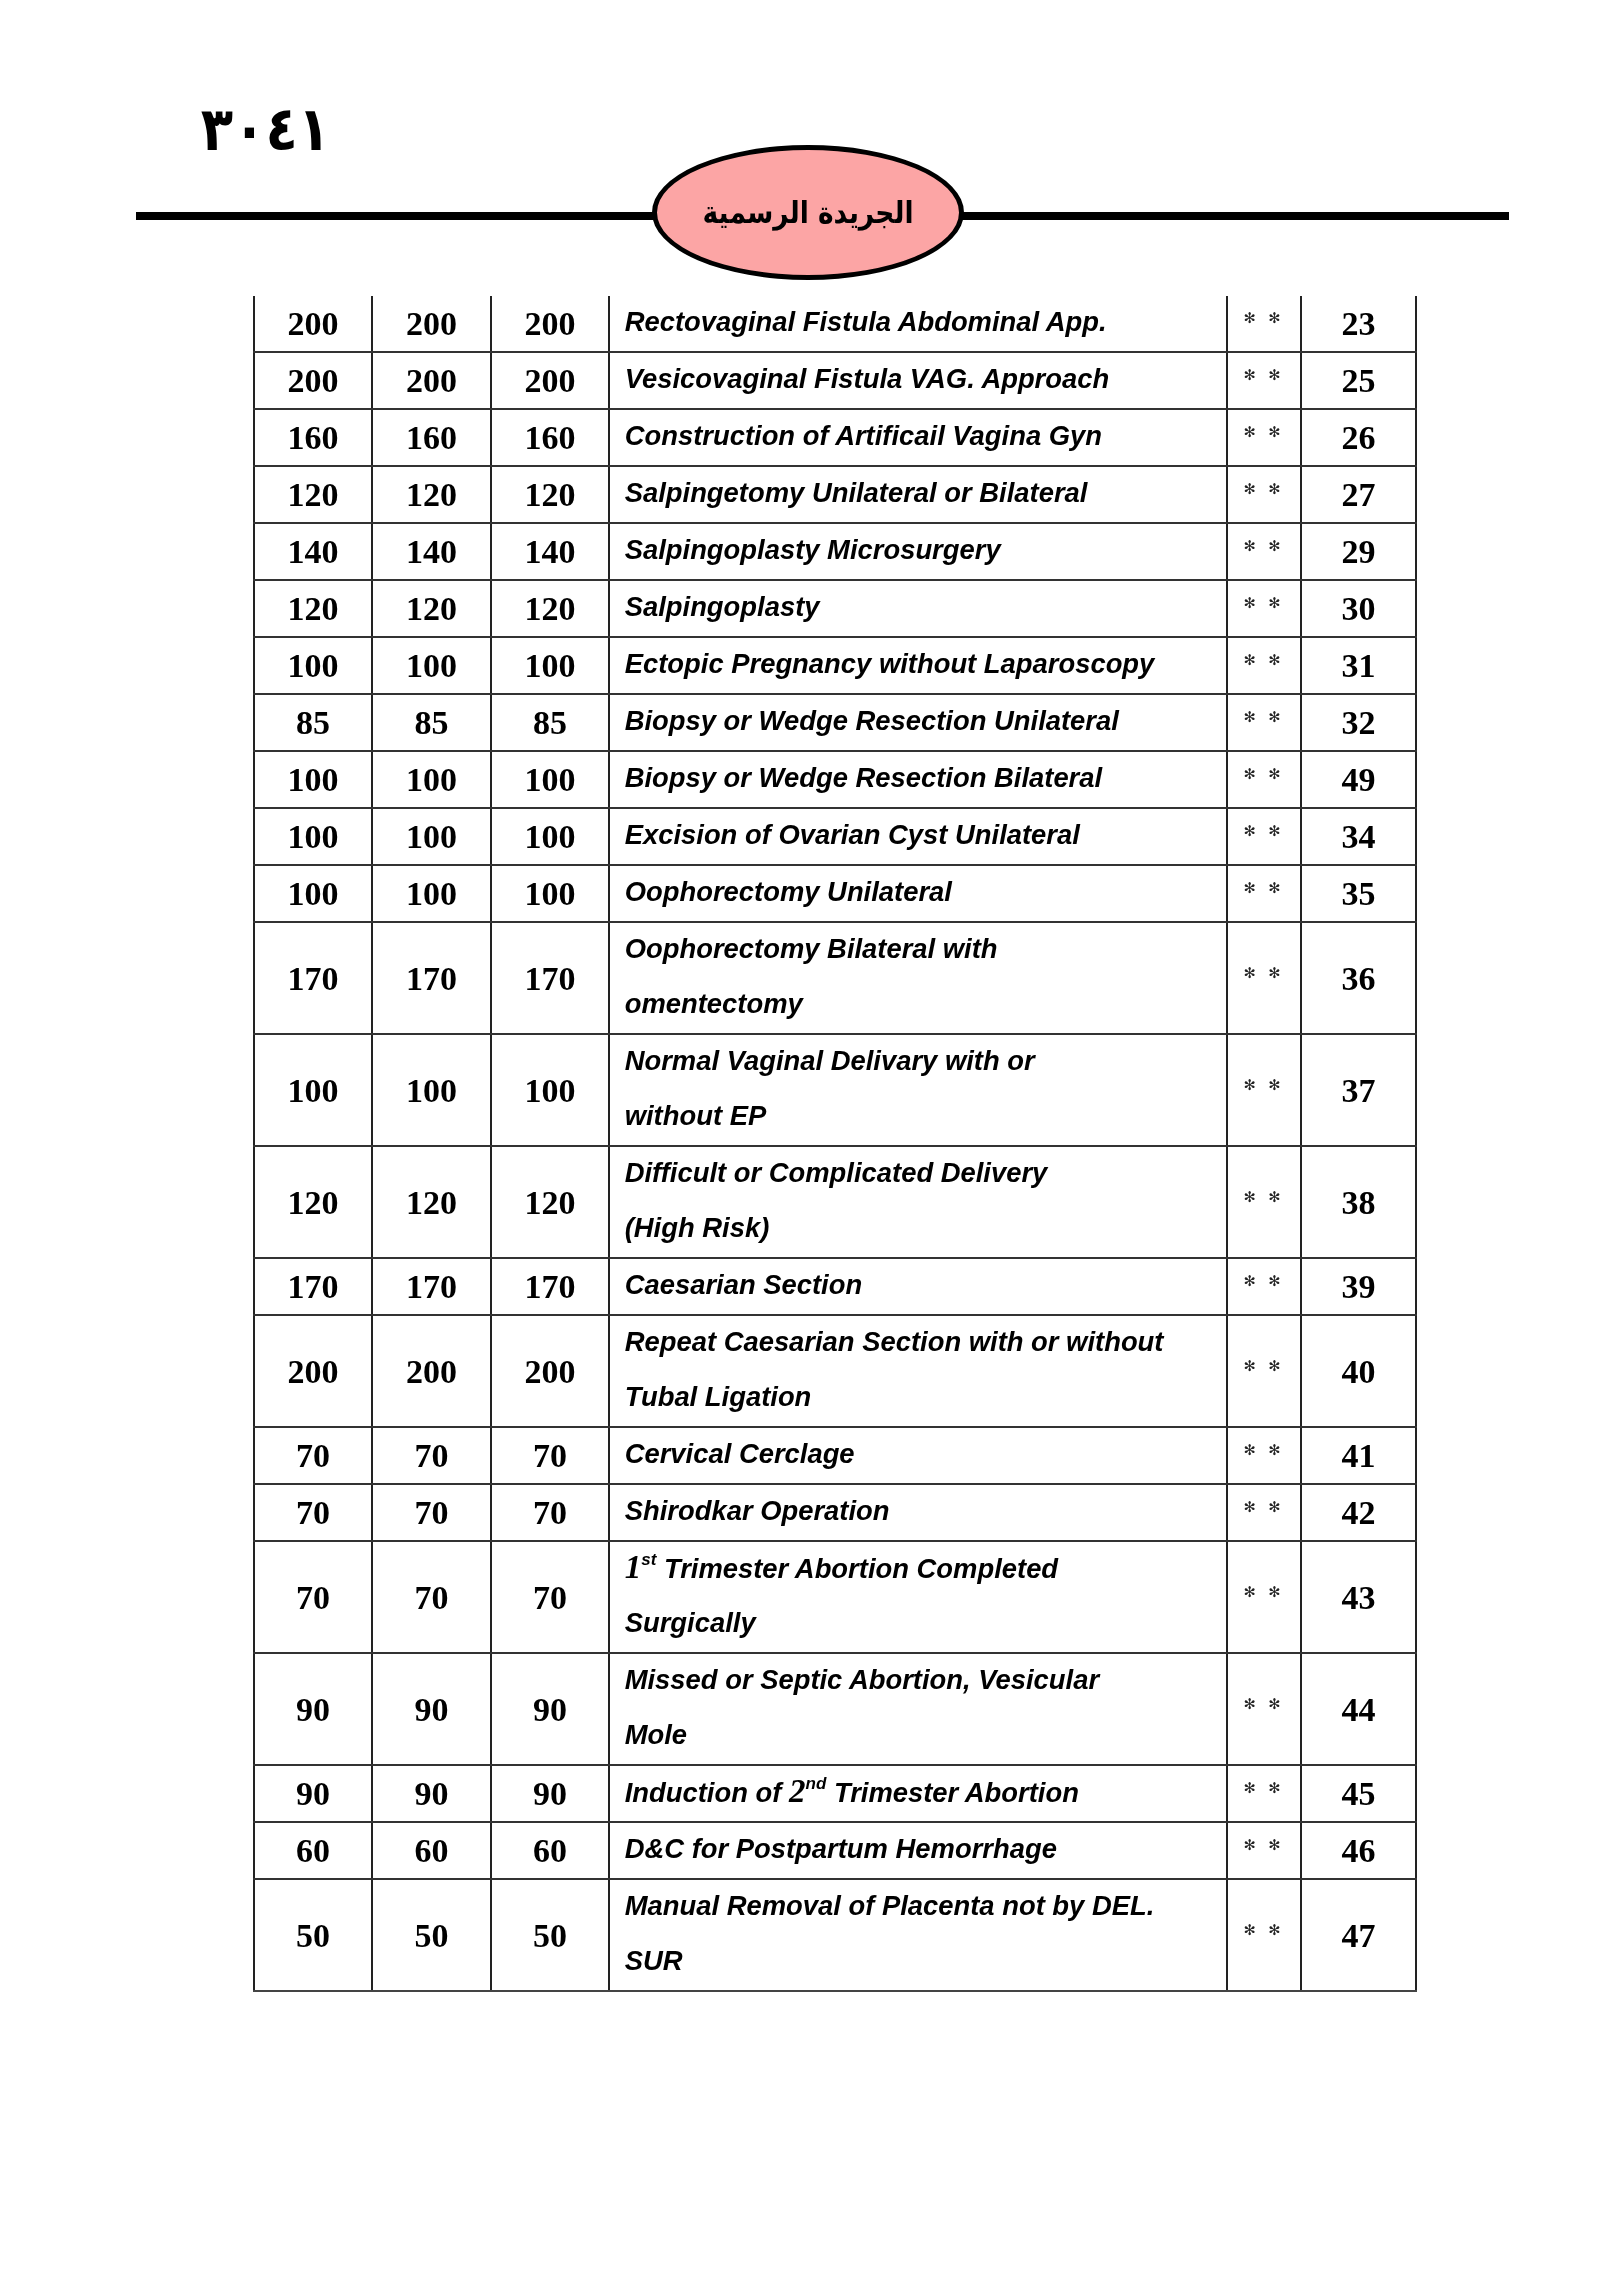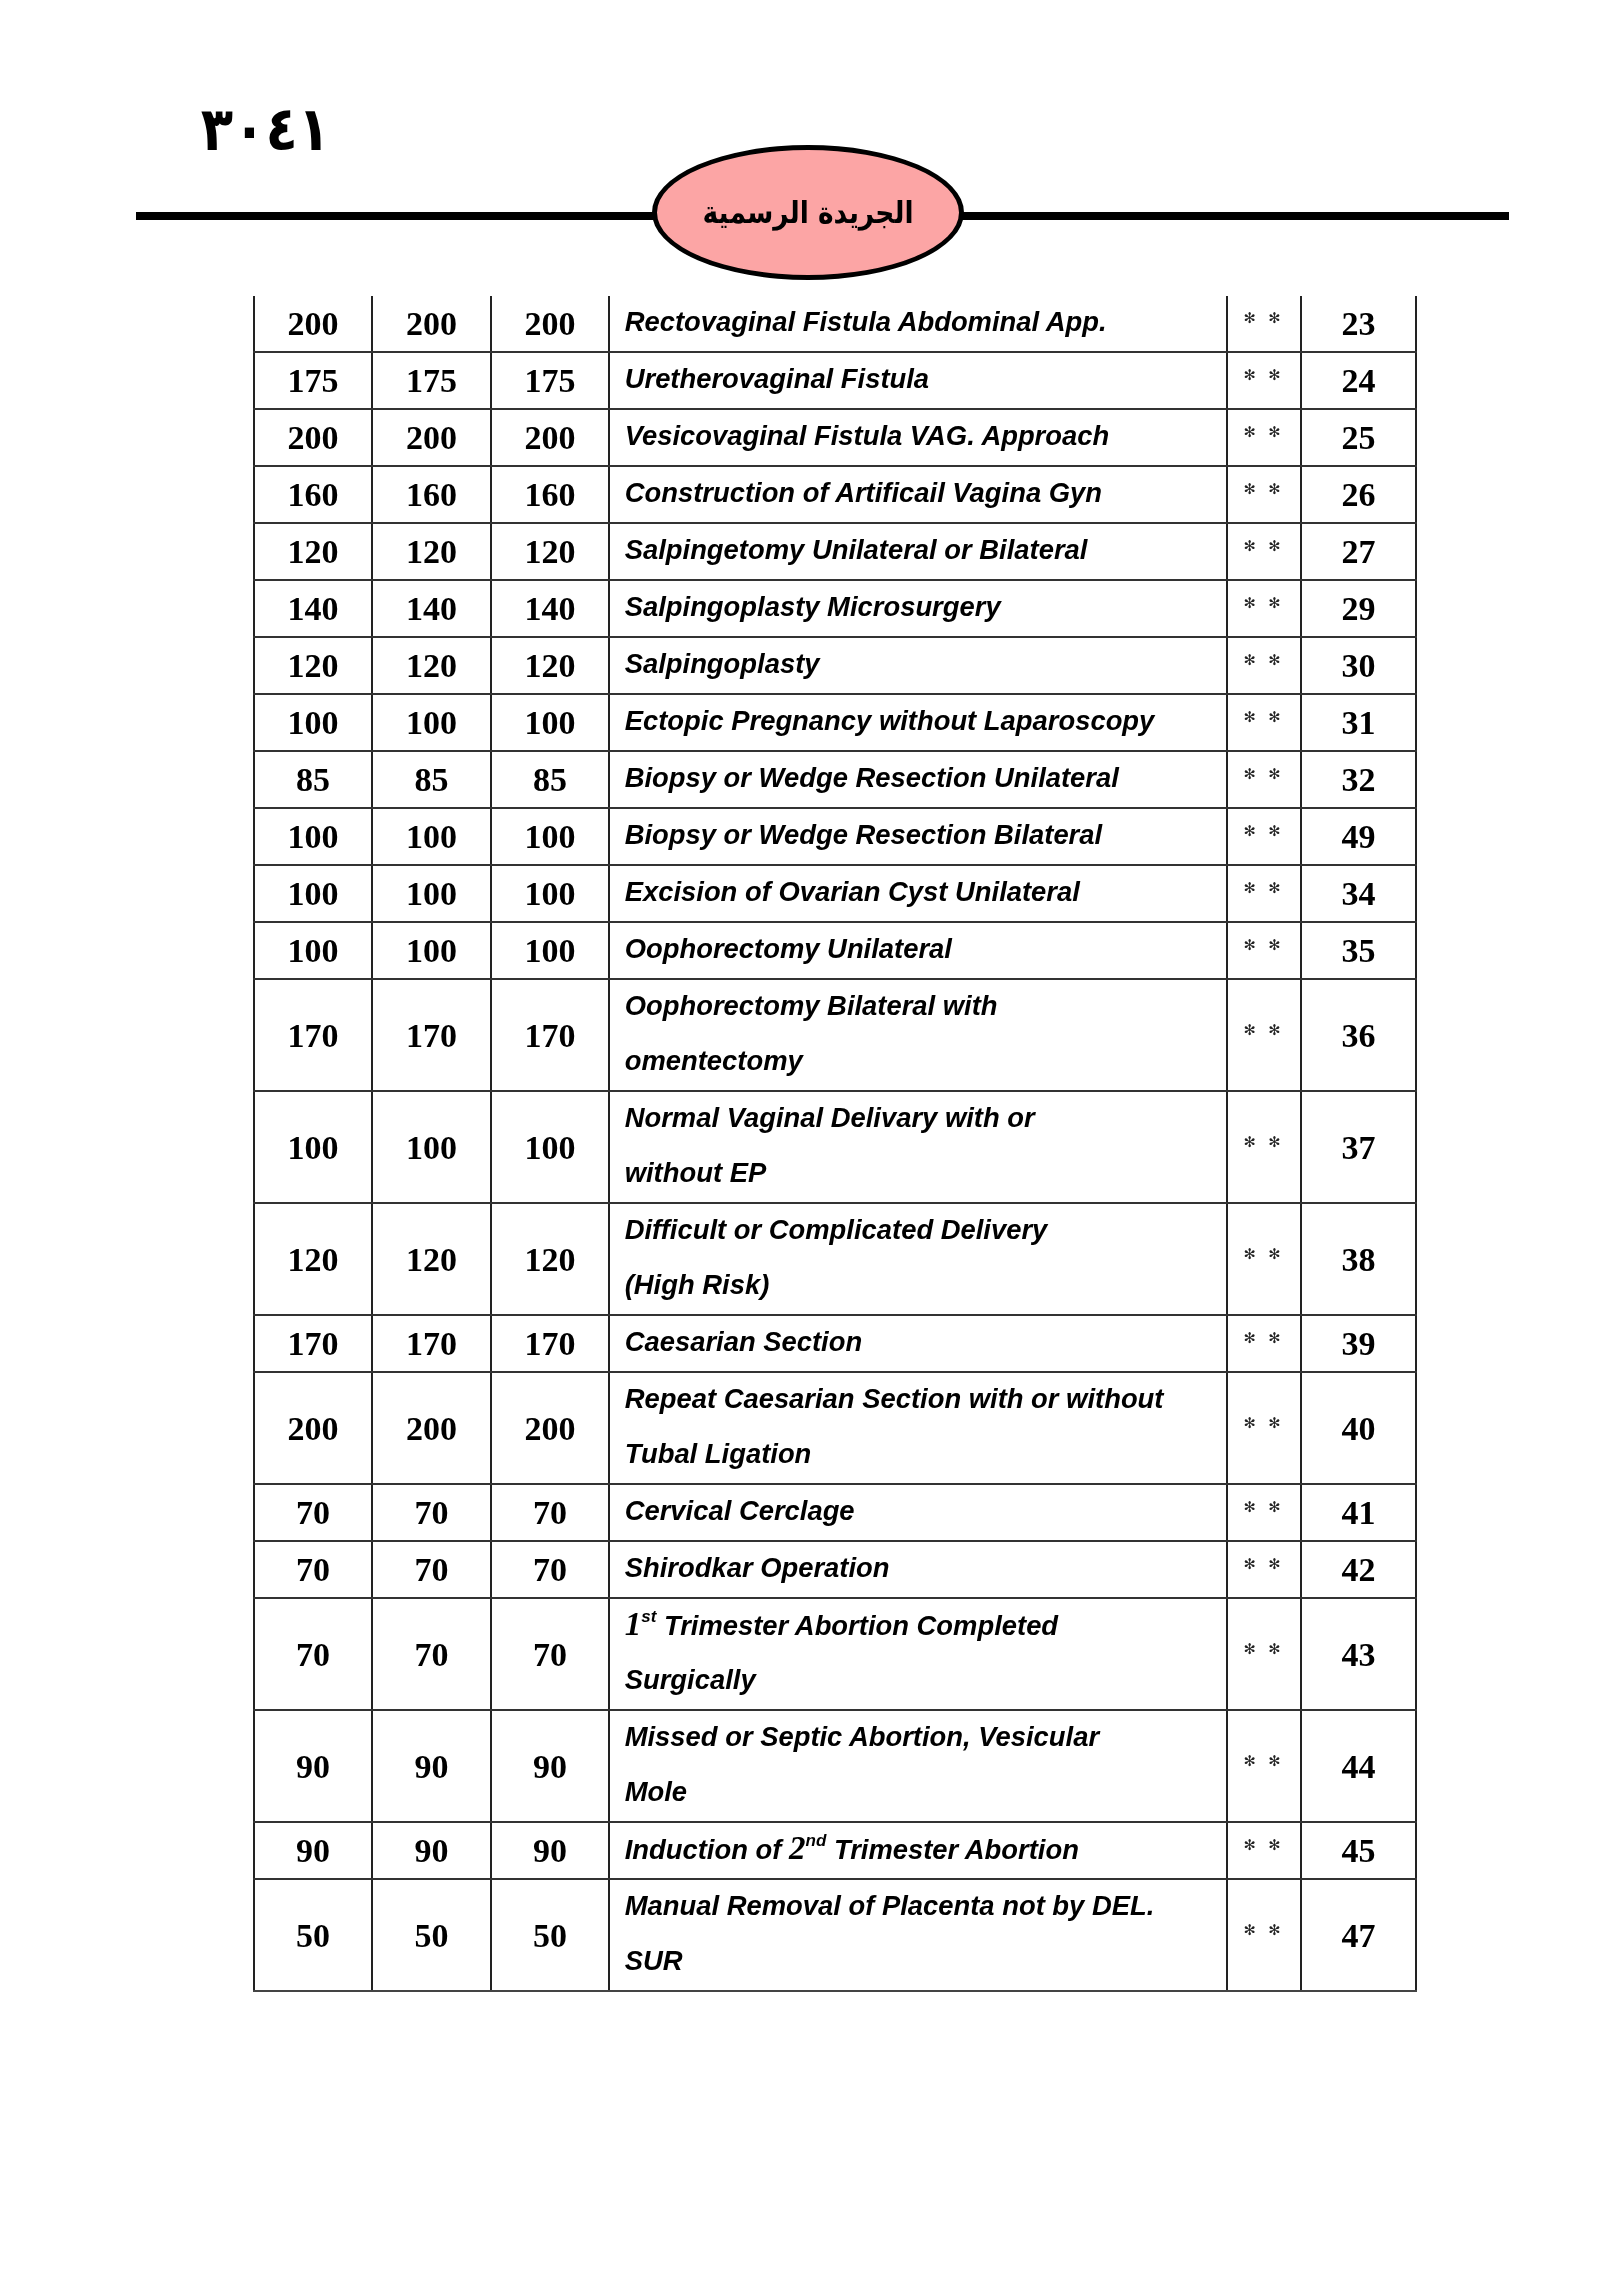--- a/index.html
+++ b/index.html
@@ -82,30 +82,20 @@
         <td class="num">200</td>
         <td class="num">200</td>
         <td class="num">200</td>
         <td class="desc">
           <span class="line"><span>Rectovaginal Fistula Abdominal App.</span></span>
         </td>
         <td class="mark"><span>✻ ✻</span></td>
         <td class="num">23</td>
       </tr>
       <tr class="single">
-        <td class="num">175</td>
-        <td class="num">175</td>
-        <td class="num">175</td>
-        <td class="desc">
-          <span class="line"><span>Uretherovaginal Fistula</span></span>
-        </td>
-        <td class="mark"><span>✻ ✻</span></td>
-        <td class="num">24</td>
-      </tr>
-      <tr class="single">
         <td class="num">200</td>
         <td class="num">200</td>
         <td class="num">200</td>
         <td class="desc">
           <span class="line"><span>Vesicovaginal Fistula VAG. Approach</span></span>
         </td>
         <td class="mark"><span>✻ ✻</span></td>
         <td class="num">25</td>
       </tr>
       <tr class="single">
@@ -297,20 +287,30 @@
       <tr class="single">
         <td class="num">90</td>
         <td class="num">90</td>
         <td class="num">90</td>
         <td class="desc">
           <span class="line"><span>Induction of </span><span class="serif">2</span><sup>nd</sup><span> Trimester Abortion</span></span>
         </td>
         <td class="mark"><span>✻ ✻</span></td>
         <td class="num">45</td>
       </tr>
+      <tr class="single">
+        <td class="num">60</td>
+        <td class="num">60</td>
+        <td class="num">60</td>
+        <td class="desc">
+          <span class="line"><span>D&amp;C for Postpartum Hemorrhage</span></span>
+        </td>
+        <td class="mark"><span>✻ ✻</span></td>
+        <td class="num">46</td>
+      </tr>
       <tr class="double">
         <td class="num">50</td>
         <td class="num">50</td>
         <td class="num">50</td>
         <td class="desc">
           <span class="line"><span>Manual Removal of Placenta not by DEL.</span></span>
           <span class="line"><span>SUR</span></span>
         </td>
         <td class="mark"><span>✻ ✻</span></td>
         <td class="num">47</td>

